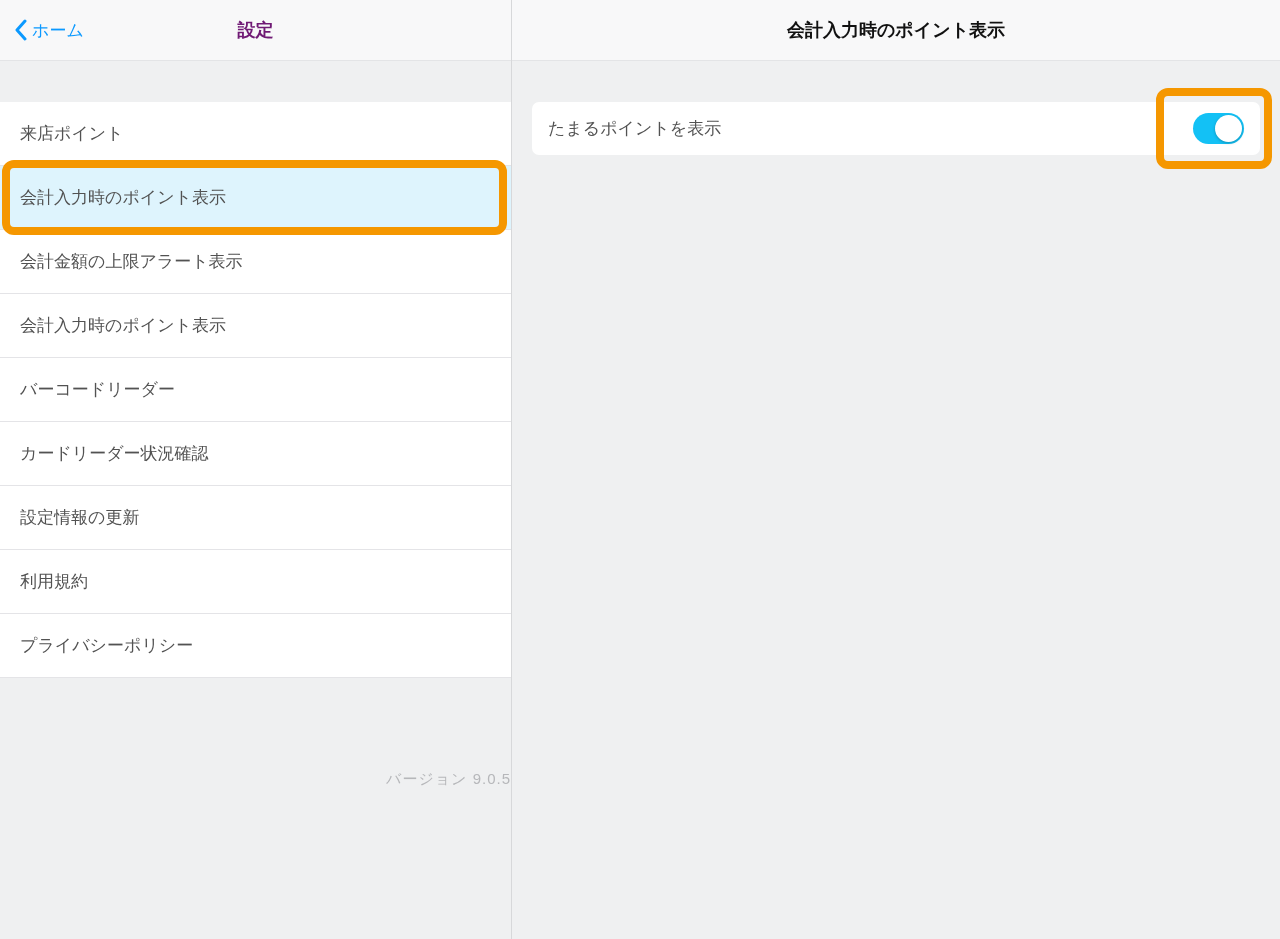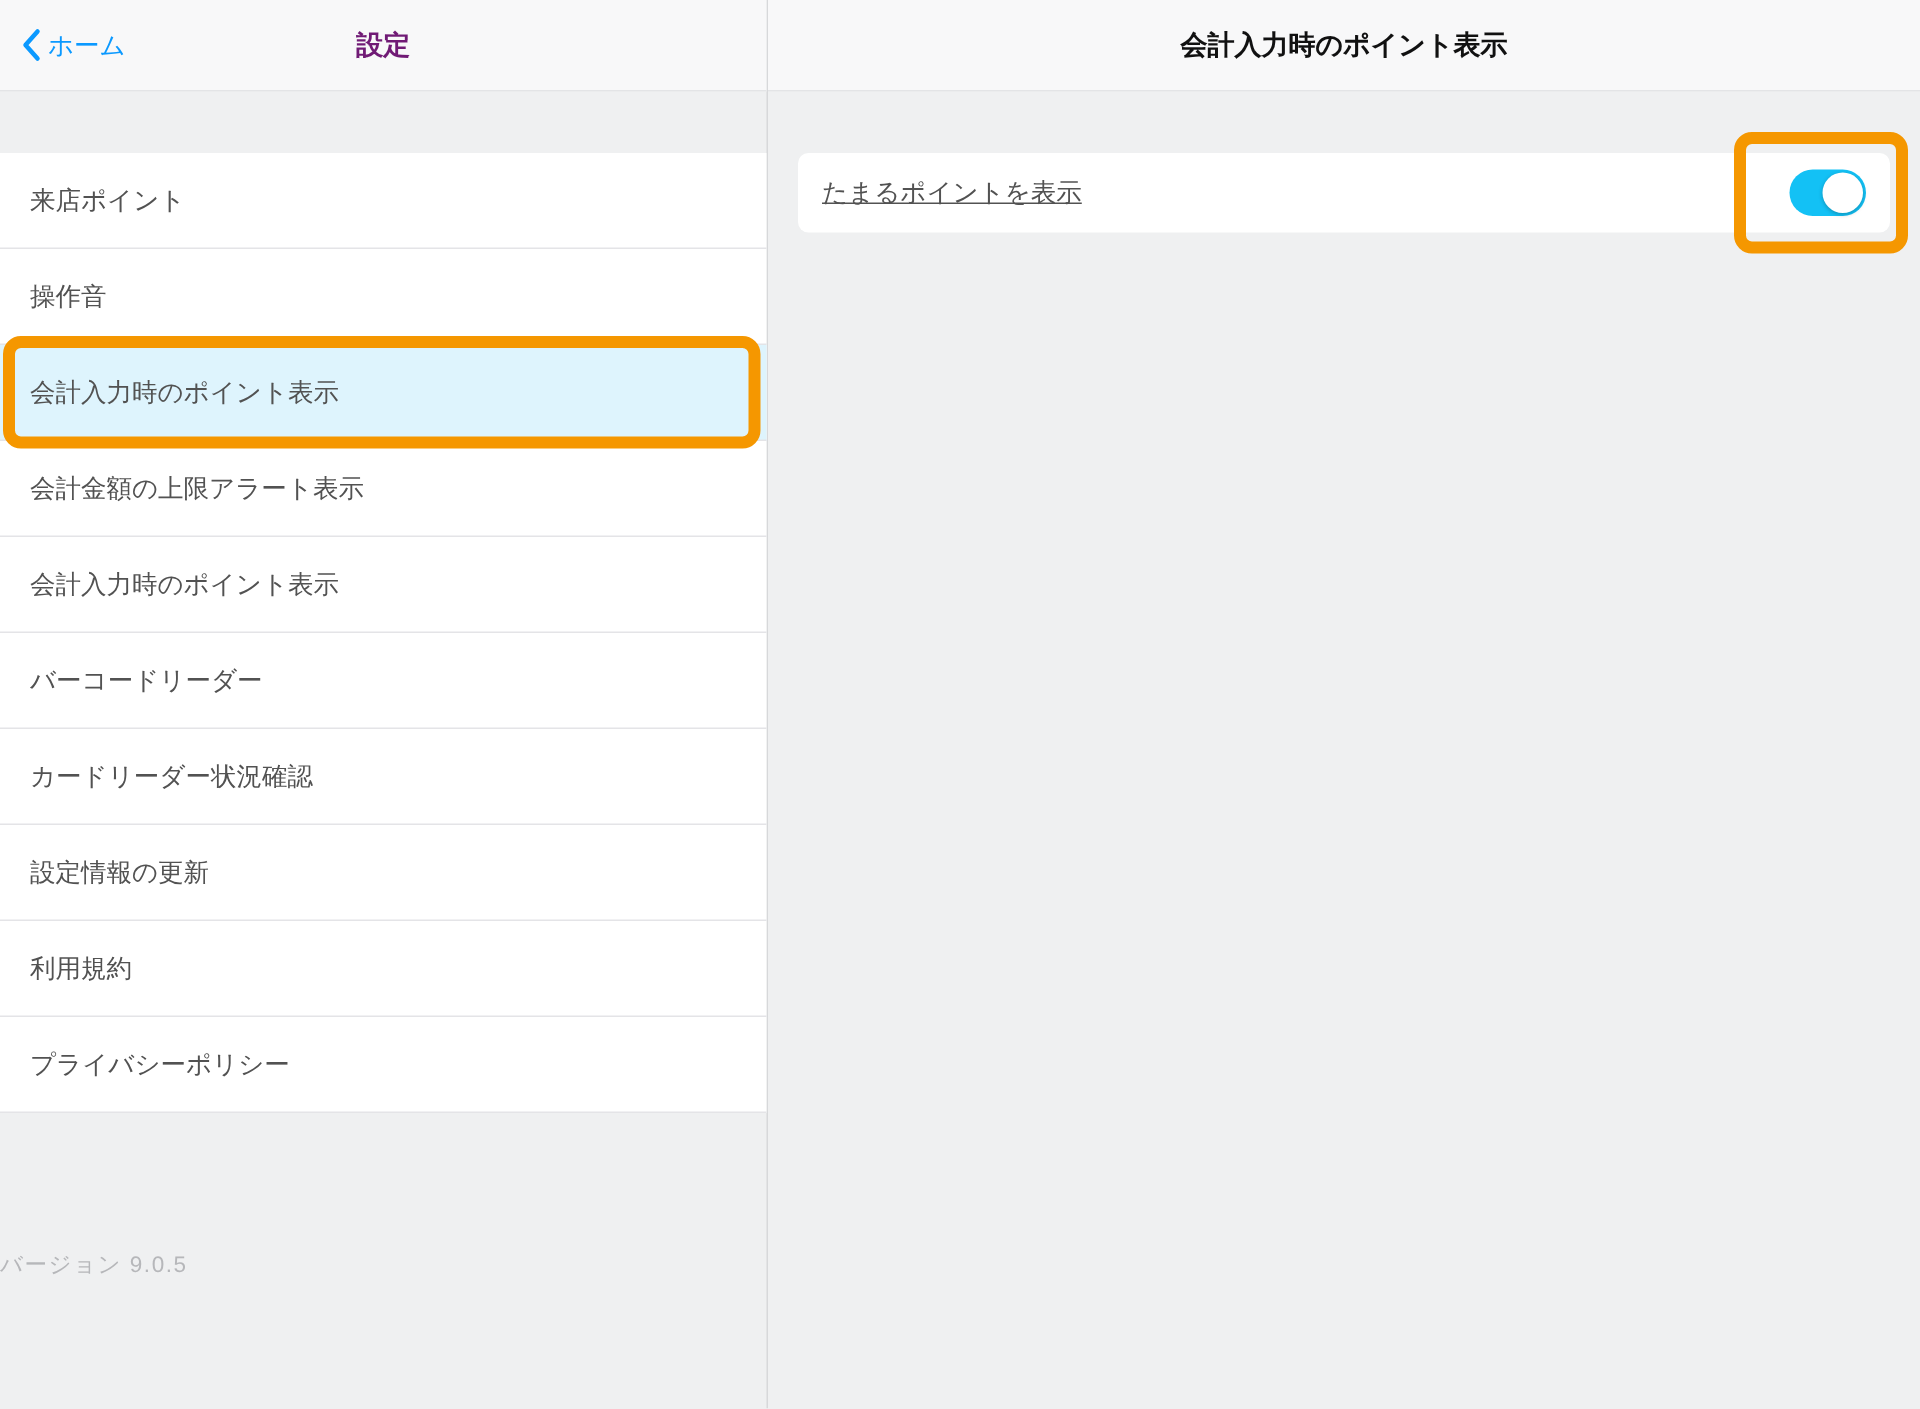--- a/index.html
+++ b/index.html
@@ -25,36 +25,35 @@
     .settings-item.selected { background: #def4fd; }
     .settings-item.highlighted::after {
       content: "";
       position: absolute;
       left: 2px; right: 4px; top: -6px; bottom: -6px;
       border: 8px solid #f59700;
       border-radius: 12px;
       pointer-events: none;
     }
 
-    .version { text-align: left; color: #b6b7ba; font-size: 15px; margin-top: 92px; letter-spacing: 1px; }
+    .version { text-align: right; color: #b6b7ba; font-size: 15px; margin-top: 92px; letter-spacing: 1px; }
 
     
     .right-pane { flex: 1; height: 100%; background: #eff0f1; display: flex; flex-direction: column; }
     .right-header { height: 61px; background: #f8f8f9; display: flex; align-items: center; justify-content: center; border-bottom: 1px solid #e3e4e6; }
     .right-title { font-size: 18px; font-weight: 600; color: #111; }
 
     .right-content { padding-top: 41px; padding-left: 20px; padding-right: 20px; }
 
     .setting-row {
       background: #fff; border-radius: 7px; height: 53px;
       display: flex; align-items: center; padding: 0 16px;
       font-size: 17px; color: #525252;
       justify-content: space-between;
       position: relative;
-      text-decoration: underline;
     }
 
     .setting-hint { font-size: 13px; color: #8c8d90; margin-top: 10px; padding-left: 2px; }
 
     
     .toggle-highlight {
       position: absolute;
       right: -12px; top: -14px;
       width: 116px; height: 81px;
       border: 8px solid #f59700;
@@ -85,23 +84,20 @@
       <span>ホーム</span>
     </div>
     <div class="left-title">設定</div>
   </div>
 
   <div class="left-spacer"></div>
 
   <div class="settings-list" id="settings-list">
       <div class="settings-item">
         <span>来店ポイント</span>
-      </div>
-      <div class="settings-item">
-        <span>操作音</span>
       </div>
       <div class="settings-item selected highlighted">
         <span>会計入力時のポイント表示</span>
       </div>
       <div class="settings-item">
         <span>会計金額の上限アラート表示</span>
       </div>
       <div class="settings-item">
         <span>会計入力時のポイント表示</span>
       </div>

